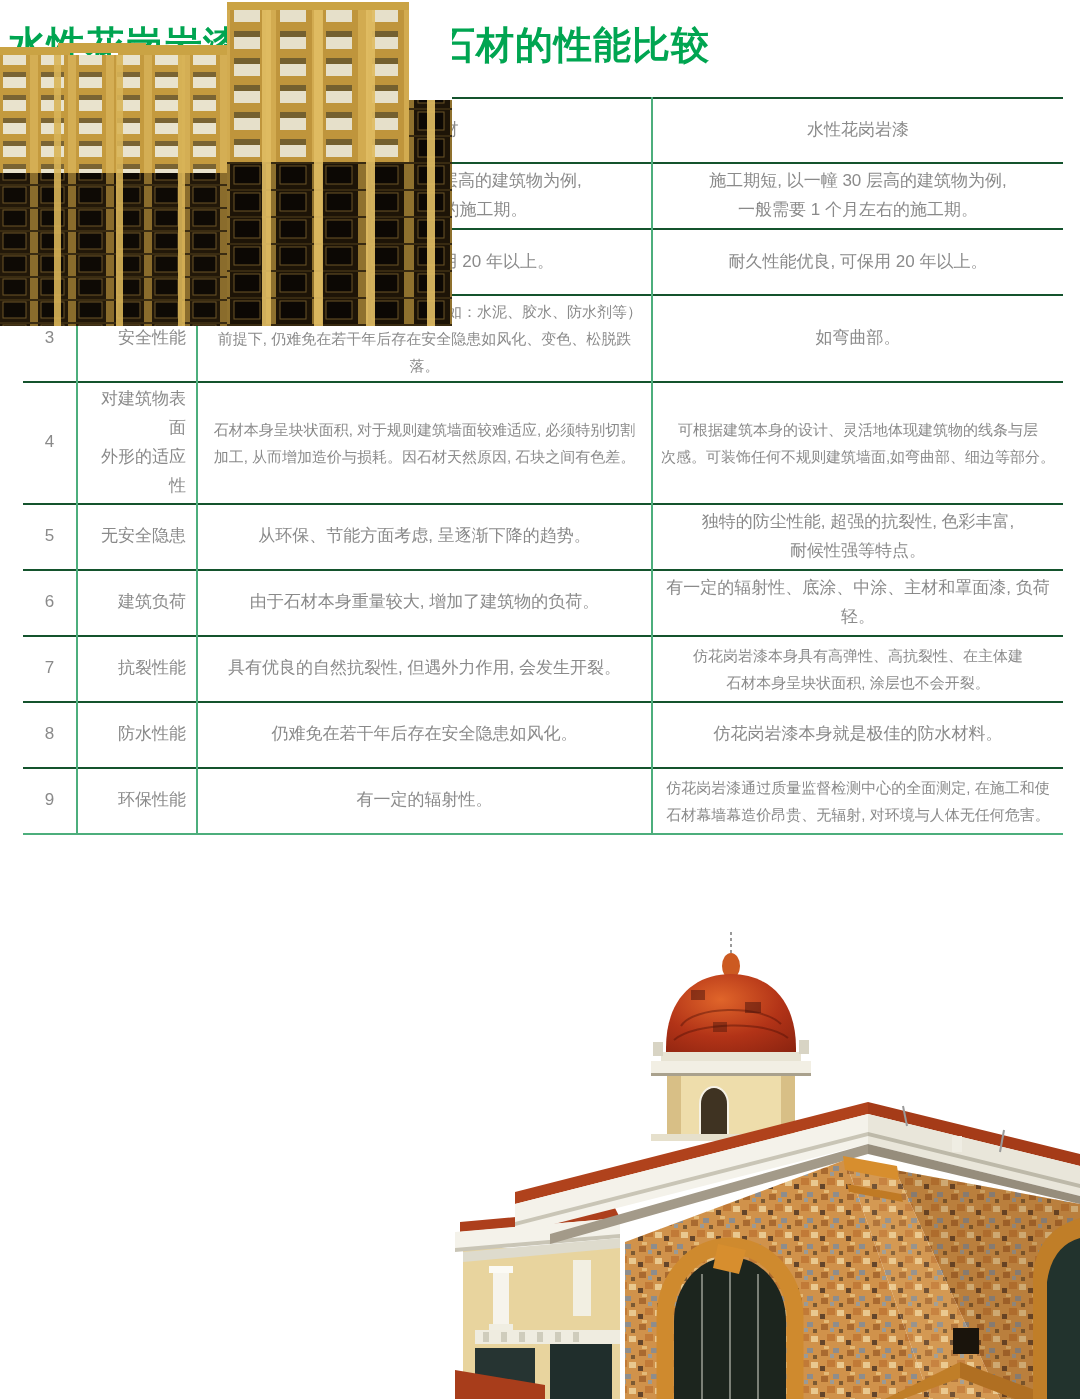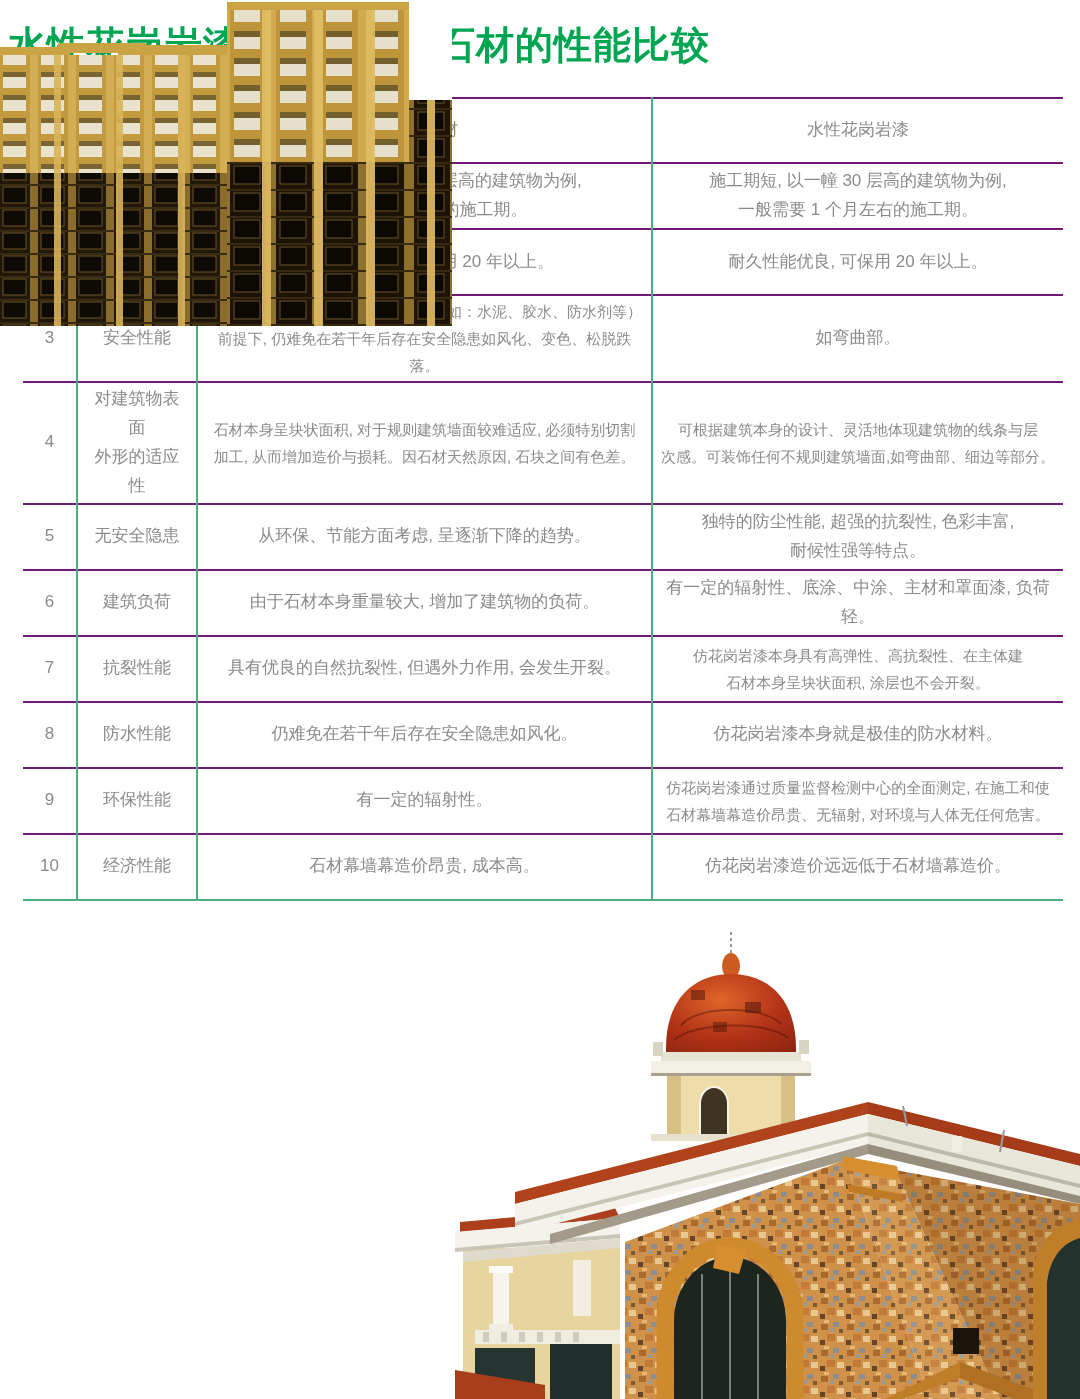--- a/index.html
+++ b/index.html
@@ -28,38 +28,38 @@
     top: 97px;
     width: 1040px;
     border-collapse: collapse;
     table-layout: fixed;
   }
   table.cmp col.c1 { width: 54px; }
   table.cmp col.c2 { width: 120px; }
   table.cmp col.c3 { width: 455px; }
   table.cmp col.c4 { width: 411px; }
   table.cmp th, table.cmp td {
-    border-top: 2px solid #701a75;
+    border-top: 2px solid #14532d;
     color: #8a8a8a;
     font-size: 17px;
     font-weight: 400;
     text-align: center;
     vertical-align: middle;
     line-height: 1.7;
     white-space: pre-line;
     padding: 2px 10px;
   }
   table.cmp th { font-size: 17px; }
   table.cmp thead tr { height: 65px; }
   table.cmp tbody tr { height: 66px; }
   table.cmp tbody tr:last-child th,
   table.cmp tbody tr:last-child td { border-bottom: 2px solid #4cae7c; }
   
   table.cmp .vr1 { border-right: 2px solid #4cae7c; }
-  table.cmp .vr2 { border-right: 2px solid #4cae7c; }
+  table.cmp .vr2 { border-right: 2px solid #4cae7c; text-align: right; }
   table.cmp .vr3 { border-right: 2px solid #4cae7c; }
   table.cmp td.sm { font-size: 15px; line-height: 1.8; padding: 2px 6px; }
   .photo { position: absolute; }
   .photo svg { display:block; }
 </style>
 </head>
 <body>
 
 <div class="page">
 
@@ -136,26 +136,20 @@
         <td class="vr2">防水性能</td>
         <td class="vr3">仍难免在若干年后存在安全隐患如风化。</td>
         <td>仿花岗岩漆本身就是极佳的防水材料。</td>
       </tr>
       <tr>
         <td class="vr1">9</td>
         <td class="vr2">环保性能</td>
         <td class="vr3">有一定的辐射性。</td>
         <td class="sm">仿花岗岩漆通过质量监督检测中心的全面测定, 在施工和使
 石材幕墙幕造价昂贵、无辐射, 对环境与人体无任何危害。</td>
-      </tr>
-      <tr>
-        <td class="vr1">10</td>
-        <td class="vr2">经济性能</td>
-        <td class="vr3">石材幕墙幕造价昂贵, 成本高。</td>
-        <td>仿花岗岩漆造价远远低于石材墙幕造价。</td>
       </tr>
     </tbody>
   </table>
 
   <div class="photo" style="left:0; top:1073; width:452px; height:326px;" title="金色外墙高层建筑实景照片">
     <svg width="452" height="326" viewBox="0 0 452 326" xmlns="http://www.w3.org/2000/svg">
       <defs>
         <pattern id="pwl" width="38" height="23" patternUnits="userSpaceOnUse">
           <rect width="38" height="23" fill="#c49a3e"></rect>
           <rect x="3" y="3" width="23" height="16" fill="#e9e3cd"></rect>

